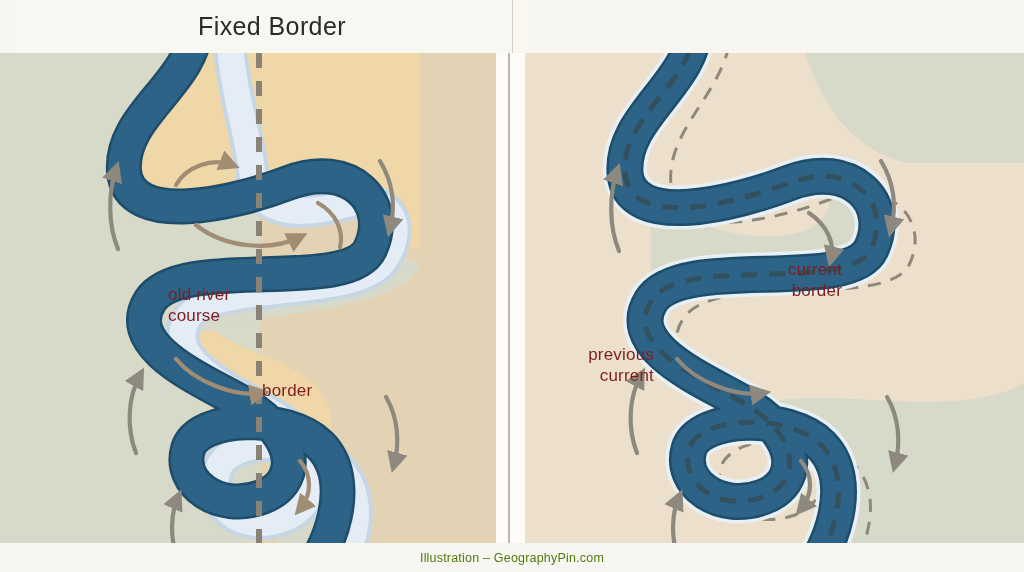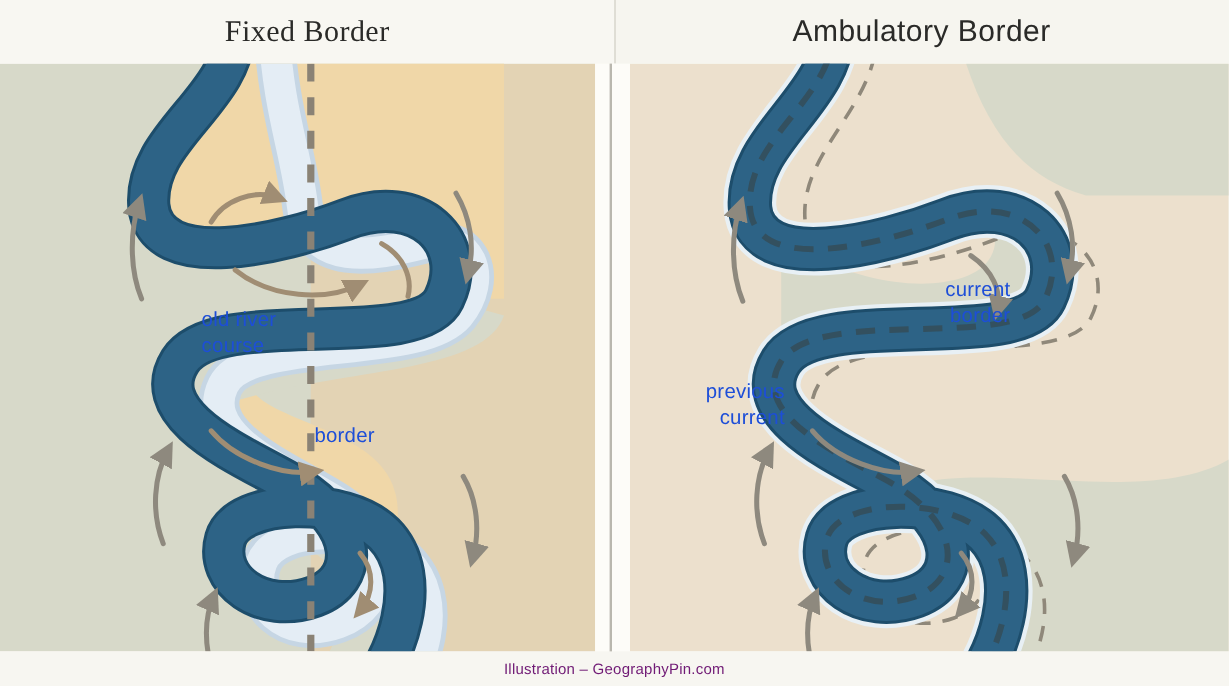--- a/index.html
+++ b/index.html
@@ -12,21 +12,21 @@
 
   
   .header-band{
     position:absolute;left:0;top:0;width:1024px;height:53px;
     background:#f7f6f1;
   }
   .header-half{
     position:absolute;top:0;height:53px;
     display:flex;align-items:center;justify-content:center;
   }
-  .header-left{left:0;width:512px;background:#f8f7f2;font-family:Liberation Serif, serif;}
+  .header-left{left:16px;width:512px;background:#f8f7f2;}
   .header-right{left:512px;width:512px;background:#f6f5ef;}
   .header-title{
     font-size:25px;font-weight:400;color:#2a2a28;
     letter-spacing:.4px;
   }
   .header-divider{
     position:absolute;left:512px;top:0;width:1px;height:53px;
     background:#cfcdc4;
   }
 
@@ -43,46 +43,43 @@
   }
   .gutter-line{
     position:absolute;left:12px;top:0;width:2px;height:490px;
     background:#b9b7ae;
   }
   .panel svg{display:block;}
 
   
   .map-label{
     position:absolute;
-    font-size:17px;line-height:21px;color:#1d4ed8;
-    white-space:pre;letter-spacing:.2px;
+    font-size:17px;line-height:21px;color:#7f1d1d;
+    white-space:pre;letter-spacing:.2px;margin-top:28px;
   }
   .lbl-old-river{left:168px;top:203px;width:92px;}
   .lbl-border{left:262px;top:299px;}
   .lbl-current{left:762px;top:178px;text-align:right;width:80px;}
   .lbl-previous{left:566px;top:263px;text-align:right;width:88px;}
 
   
   .footer{
     position:absolute;left:0;top:543px;width:1024px;height:29px;
     background:#f7f6f1;display:flex;align-items:center;justify-content:center;
   }
-  .footer-text{font-size:12.5px;color:#701a75;letter-spacing:.2px;}
+  .footer-text{font-size:12.5px;color:#4d7c0f;letter-spacing:.2px;}
 </style>
 </head>
 <body>
 
 <div class="stage">
 
   <div class="header-band">
     <div class="header-half header-left">
       <div class="header-title">Fixed Border</div>
-    </div>
-    <div class="header-half header-right">
-      <div class="header-title">Ambulatory Border</div>
     </div>
     <div class="header-divider"></div>
   </div>
 
   <div class="map">
 
     <div class="panel panel-left">
       <svg width="496" height="490" viewBox="0 0 496 490">
         <defs>
 

